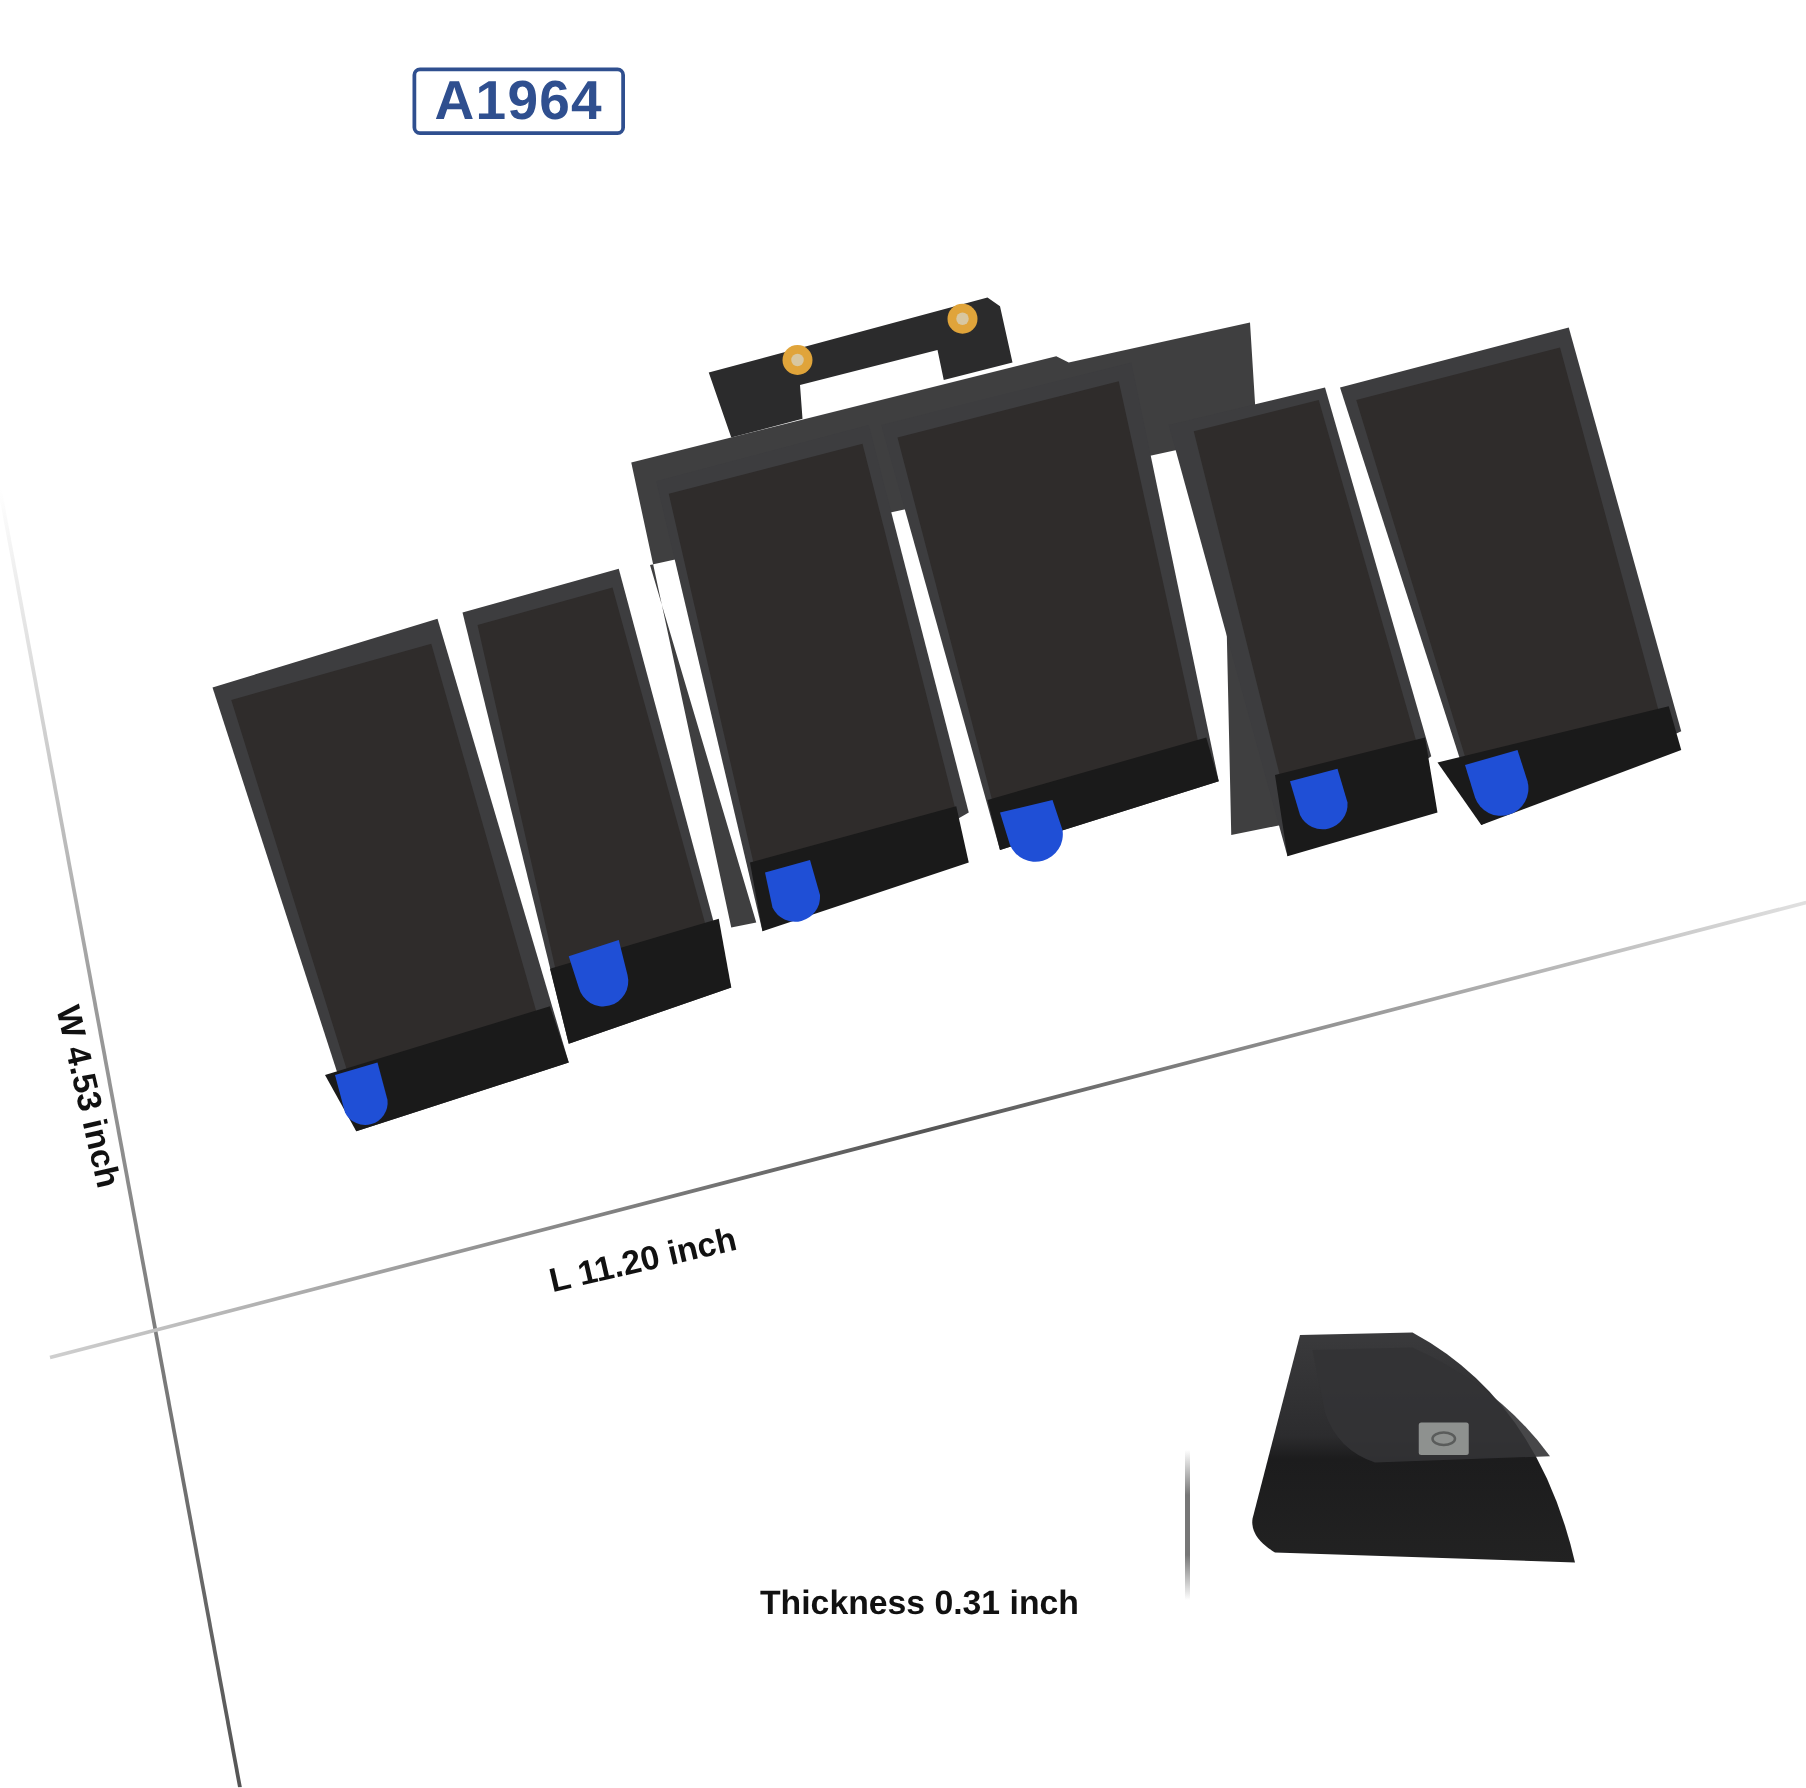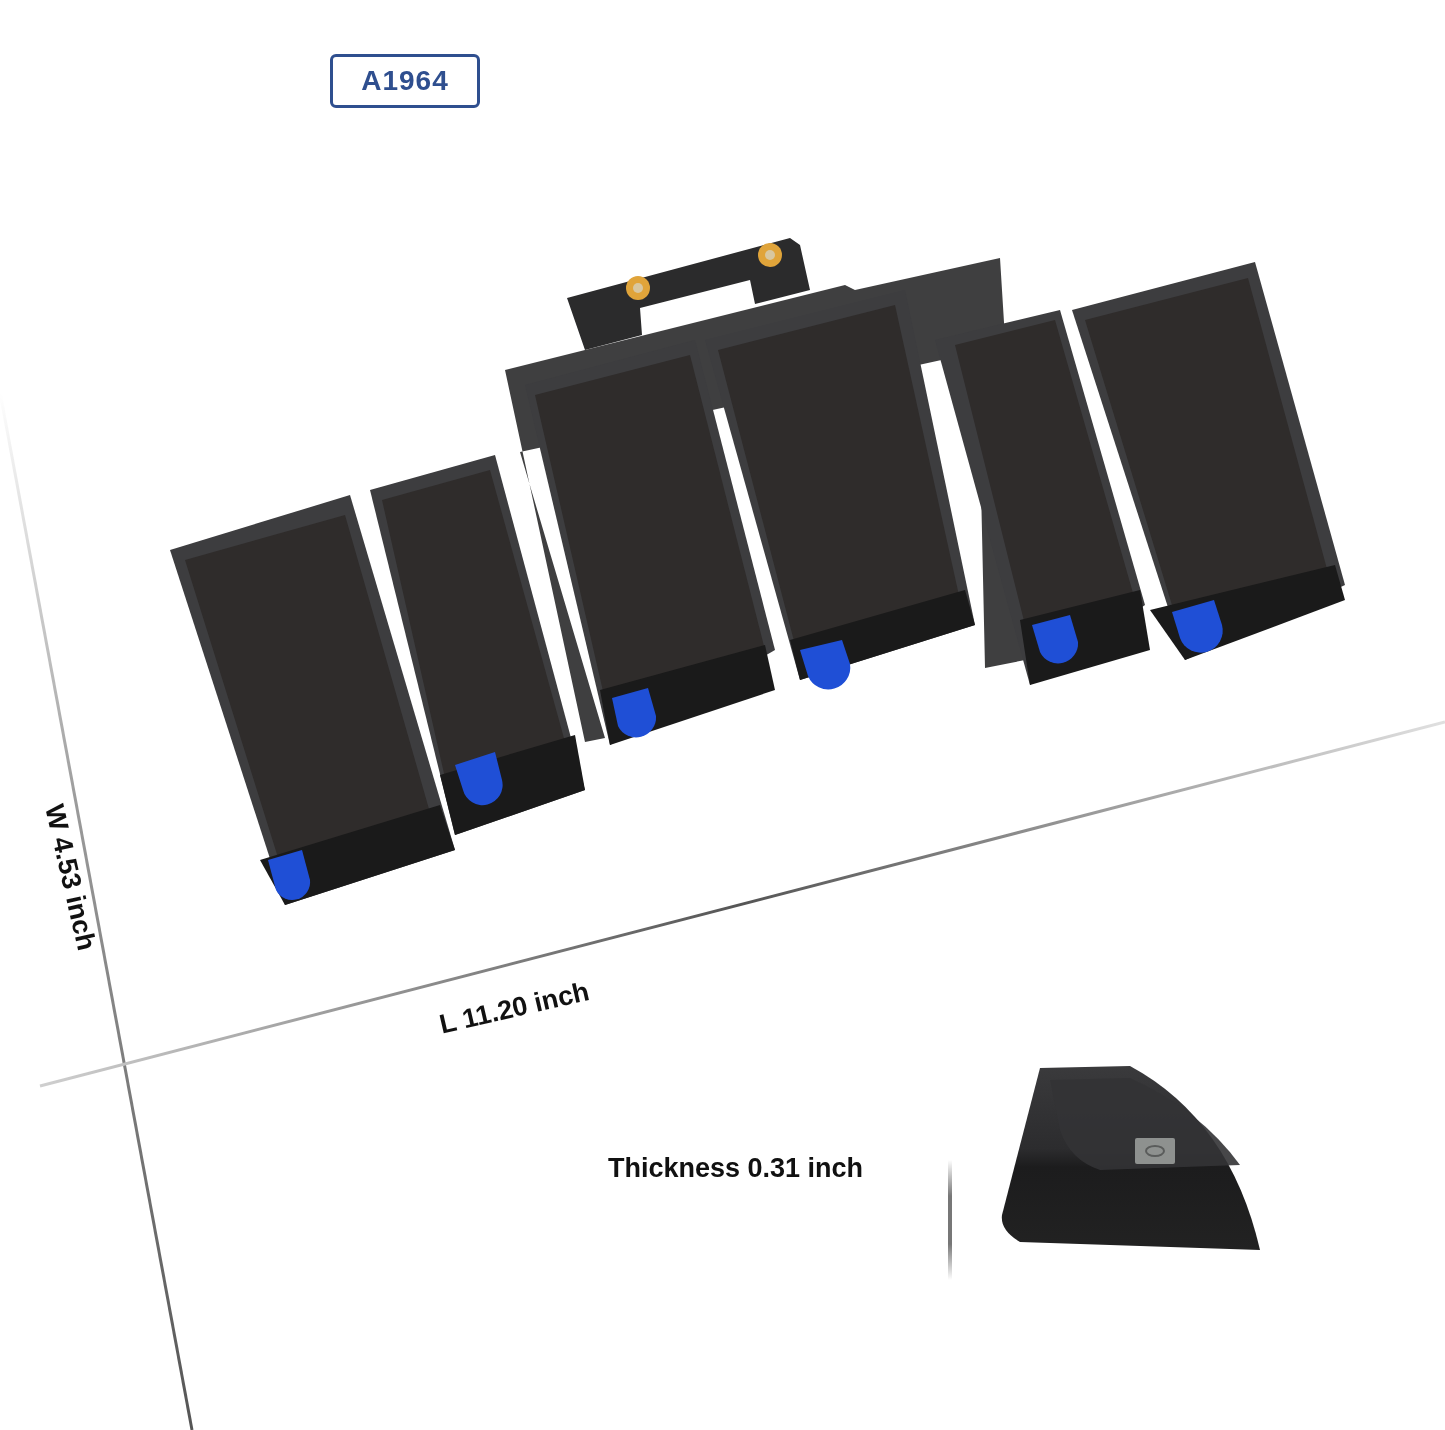--- a/index.html
+++ b/index.html
@@ -1,26 +1,26 @@
 <!DOCTYPE html>
 <html><head>
 <meta charset="utf-8">
 <style>
   html, body { margin:0; padding:0; background:#ffffff; }
   body { width:1445px; height:1430px; position:relative; overflow:hidden;
          font-family:"Liberation Sans", sans-serif; }
-  .model-badge { position:absolute; left:330px; top:54px; width:150px; height:54px;
+  .model-badge { position:absolute; left:330px; top:54px; width:170px; height:54px;
     border:3px solid #2f4f8f; border-radius:6px; box-sizing:border-box;
     display:flex; align-items:center; justify-content:center;
-    font-weight:700; font-size:28px; color:#2f4f8f; letter-spacing:1px; background:#fff; }
+    font-weight:700; font-size:44px; color:#2f4f8f; letter-spacing:1px; background:#fff; }
   .scene { position:absolute; left:0; top:0; width:1445px; height:1430px; }
   .dim-label { position:absolute; font-weight:700; color:#111; font-size:27px; white-space:nowrap; }
   .width-label { left:-20px; top:862px; transform:rotate(77deg); transform-origin:center; width:180px; text-align:center; }
   .length-label { left:440px; top:1010px; transform:rotate(-13deg); transform-origin:left center; }
-  .thickness-label { left:608px; top:1153px; }
+  .thickness-label { left:608px; top:1267px; }
 </style>
 </head>
 <body>
 
 <div class="model-badge">A1964</div>
 
 <svg class="scene" viewBox="0 0 1445 1430" width="1445" height="1430">
   <defs>
     <linearGradient id="lineFadeW" x1="0" y1="0" x2="0" y2="1">
       <stop offset="0" stop-color="#ffffff"></stop>

